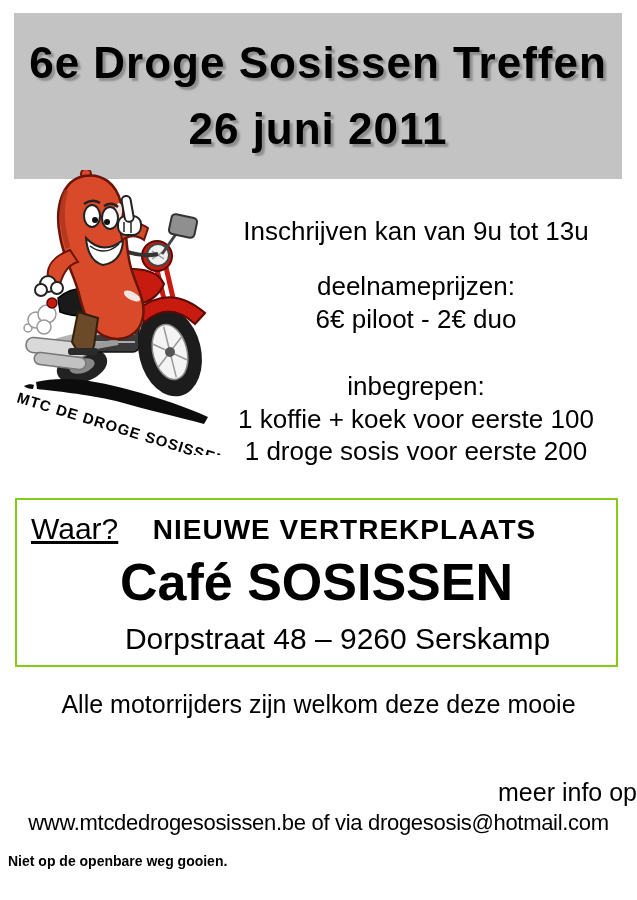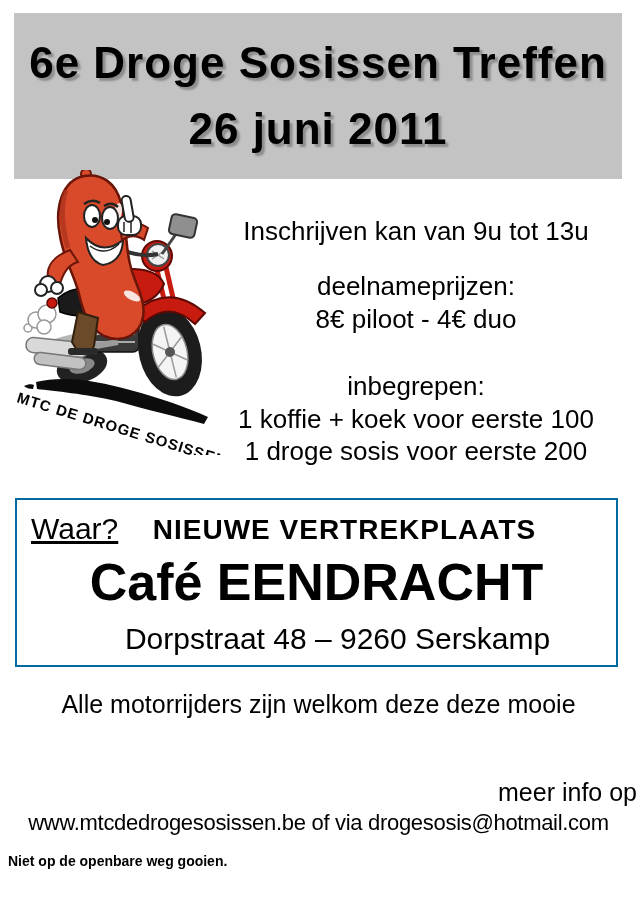--- a/index.html
+++ b/index.html
@@ -19,21 +19,21 @@
   
   .mascot{position:absolute;left:6px;top:170px;width:215px;height:285px;}
   
   .info-col{position:absolute;left:200px;top:215px;width:432px;text-align:center;font-size:26px;line-height:1.25;}
   .info-registration{position:absolute;left:0;top:0;width:100%;}
   .info-prices{position:absolute;left:0;top:55px;width:100%;}
   .info-included{position:absolute;left:-10px;top:155px;width:452px;}
   
   .location-box{
     position:absolute;left:15px;top:498px;width:599px;height:165px;
-    border:2px solid #0369a1;background:#fff;
+    border:2px solid #84cc16;background:#fff;
   }
   .loc-question{position:absolute;left:14px;top:12px;font-size:30px;text-decoration:underline;}
   .loc-headline{position:absolute;left:0;top:14px;width:100%;text-align:center;font-size:28px;font-weight:bold;letter-spacing:1px;padding-left:28px;}
   .loc-venue{position:absolute;left:0;top:52px;width:100%;text-align:center;font-size:52px;font-weight:bold;}
   .loc-address{position:absolute;left:0;top:122px;width:100%;text-align:center;font-size:30px;padding-left:21px;}
   
   .welcome{position:absolute;left:0;top:688px;width:637px;text-align:center;font-size:25px;line-height:1.3;}
   .more-info{position:absolute;left:0;top:778px;width:637px;text-align:right;font-size:25px;}
   .contact{position:absolute;left:0;top:810px;width:637px;text-align:center;font-size:22px;letter-spacing:-0.3px;}
   .footnote{position:absolute;left:8px;top:853px;font-size:14px;font-weight:bold;}
@@ -161,33 +161,33 @@
     <path d="M 30 212 C 58 205 92 211 124 220 C 154 228 180 237 202 247 L 198 254 C 172 247 142 240 110 231 C 80 224 48 221 31 219 Z
              M 18 216 C 22 214 26 214 28 215 L 27 219 C 23 219 20 218 18 216 Z" fill="#0c0c0c"></path>
 
     <text transform="translate(10 232) rotate(17)" font-family="Liberation Sans, sans-serif" font-size="15" font-weight="bold" letter-spacing="1" fill="#000">MTC DE DROGE SOSISSEN</text>
   </svg>
 
   <div class="info-col">
     <div class="info-registration">Inschrijven kan van 9u tot 13u</div>
     <div class="info-prices">
       <div>deelnameprijzen:</div>
-      <div>8€ piloot - 4€ duo</div>
+      <div>6€ piloot - 2€ duo</div>
     </div>
     <div class="info-included">
       <div>inbegrepen:</div>
       <div>1 koffie + koek voor eerste 100</div>
       <div>1 droge sosis voor eerste 200</div>
     </div>
   </div>
 
   <div class="location-box">
     <div class="loc-question">Waar?</div>
     <div class="loc-headline">NIEUWE VERTREKPLAATS</div>
-    <div class="loc-venue">Café EENDRACHT</div>
+    <div class="loc-venue">Café SOSISSEN</div>
     <div class="loc-address">Dorpstraat 48 – 9260 Serskamp</div>
   </div>
 
   <div class="welcome">
     <div>Alle motorrijders zijn welkom deze deze mooie</div>
   </div>
   <div class="more-info">meer info op</div>
   <div class="contact">www.mtcdedrogesosissen.be of via drogesosis@hotmail.com</div>
   <div class="footnote">Niet op de openbare weg gooien.</div>
 

